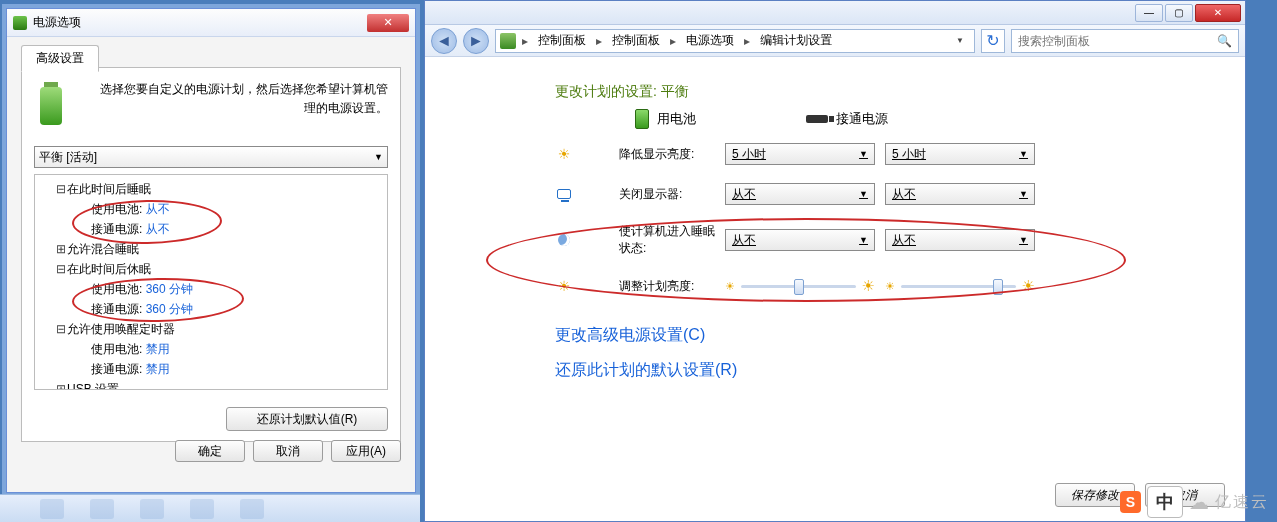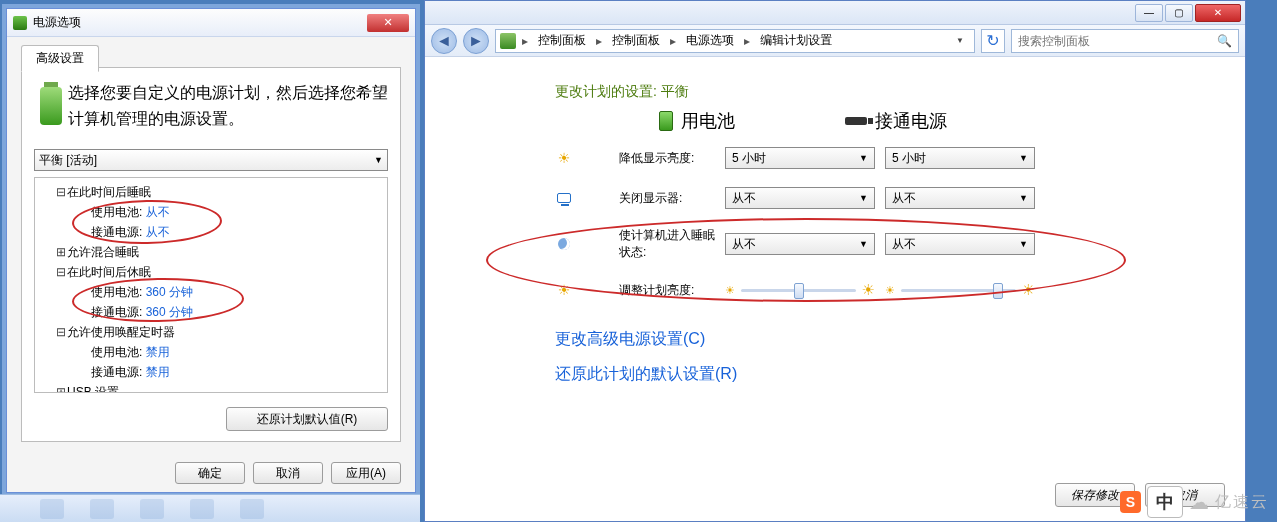--- a/index.html
+++ b/index.html
@@ -10,34 +10,34 @@
     background: #f4f4f4; border: 1px solid #6a8fd8; box-shadow: 0 0 0 4px rgba(170,200,245,.55); }
   .left-titlebar { height: 28px; background: linear-gradient(#fdfdfd,#e8eef9); border-bottom:1px solid #c9d6ec;
     display:flex; align-items:center; gap:6px; padding:0 6px; font-size:12px; }
   .left-titlebar .bat { width:14px; height:14px; background:linear-gradient(#6cc24a,#2a7a12); border-radius:2px; }
   .left-close { margin-left:auto; width:42px; height:18px; background:linear-gradient(#f08080,#c23030);
     color:#fff; display:flex; align-items:center; justify-content:center; border-radius:2px; font-size:11px; cursor:pointer;}
   .tab { position:absolute; left:14px; top:36px; padding:4px 14px; font-size:12px; background:#fff;
     border:1px solid #bcbcbc; border-bottom:1px solid #fff; border-radius:3px 3px 0 0; z-index:2;}
   .tab-body { position:absolute; left:14px; top:58px; right:14px; bottom:50px; background:#fff;
     border:1px solid #bcbcbc; padding:12px; }
-  .desc-row { display:flex; gap:0; font-size:16px; line-height:1.6; }
+  .desc-row { display:flex; gap:22px; font-size:12px; line-height:1.6;text-align:right; }
   .big-bat { width:34px; height:48px; position:relative; }
   .big-bat svg { width:34px; height:48px; }
   .plan-select { margin-top:18px; width:100%; height:22px; font-size:12px; border:1px solid #8a8a8a;
     background:linear-gradient(#fff,#ececec); padding:0 4px; display:flex; align-items:center;}
   .plan-select .arrow { margin-left:auto; font-size:9px; }
   .tree-box { margin-top:6px; border:1px solid #bcbcbc; height:216px; overflow:auto; font-size:12px; padding:4px 2px;}
   .tnode { display:flex; align-items:center; height:20px; }
   .tnode .exp { width:12px; text-align:center; color:#444; cursor:pointer; user-select:none;}
   .ind1 { padding-left:18px; } .ind3 { padding-left:54px; }
   .bluev { color:#1862d9; }
   .restore-btn { position:absolute; right:12px; bottom:10px; height:24px; width:162px; font-size:12px;
     background:linear-gradient(#fdfdfd,#e6e6e6); border:1px solid #9c9c9c; border-radius:3px; cursor:pointer;}
-  .bottom-btns { position:absolute; right:14px; bottom:8px; display:flex; gap:8px;}
+  .bottom-btns { position:absolute; right:14px; bottom:30px; display:flex; gap:8px;}
   .bottom-btns button { width:70px; height:22px; font-size:12px; background:linear-gradient(#fdfdfd,#e6e6e6);
     border:1px solid #9c9c9c; border-radius:3px; cursor:pointer;}
   .oval { position:absolute; border:2px solid #cc2a2a; border-radius:50%; pointer-events:none; }
   .oval.o1 { left:72px; top:200px; width:150px; height:44px; transform:rotate(-1deg);}
   .oval.o2 { left:72px; top:278px; width:172px; height:44px; transform:rotate(-1deg);}
 
   
   .right-win { position:absolute; left:424px; top:0; width:822px; height:522px; background:#fff;
     border:1px solid #5a7fc2; }
   .rw-head { height:24px; background:linear-gradient(#eef3fb,#dbe6f6); border-bottom:1px solid #b8c9e4;
@@ -57,34 +57,34 @@
   .refresh { width:24px; height:24px; border:1px solid #9fb8d9; background:#fff; display:flex;
     align-items:center; justify-content:center; color:#2b6fd4; cursor:pointer;}
   .searchb { width:228px; height:24px; border:1px solid #9fb8d9; background:#fff; display:flex;
     align-items:center; padding:0 6px; font-size:12px;}
   .searchb input { border:none; outline:none; flex:1; font-size:12px; color:#737373;}
   .searchb .mag { color:#2b6fd4; }
 
   .rw-body { padding:26px 20px 14px 130px; height:calc(100% - 56px); overflow:auto; position:relative;}
   .pg-title { color:#4d7c0f; font-size:14px; margin-bottom:8px;}
   .pg-sub { font-size:12px; margin-bottom:22px;}
-  .colheads { display:flex; gap:110px; margin-left:104px; margin-bottom:14px; font-size:18px;}
+  .colheads { display:flex; gap:110px; margin-left:80px; margin-bottom:14px; font-size:13px;}
   .colheads .ch { display:flex; align-items:center; gap:8px;}
   .ch .bat2 { width:14px; height:20px; background:linear-gradient(#8bd96a,#3a9a1e); border:1px solid #2a6a12; border-radius:2px;}
   .ch .plug { width:22px; height:8px; background:#333; border-radius:2px; position:relative;}
   .ch .plug::before { content:""; position:absolute; right:-6px; top:1px; width:5px; height:6px; background:#333;}
   .set-row { display:flex; align-items:center; gap:10px; margin-bottom:18px; font-size:12px;}
   .set-row .ric { width:18px; height:18px; display:flex; align-items:center; justify-content:center;}
   .sun { color:#e7a600; font-size:14px;}
   .mon { width:14px; height:10px; border:1.5px solid #2470c8; border-radius:2px; position:relative;}
   .mon::after{content:"";position:absolute;left:3px;bottom:-4px;width:8px;height:2px;background:#2470c8;}
   .moon { width:12px;height:12px;border-radius:50%;background:#7aa9e0; box-shadow:inset -3px -1px 0 #fff;}
   .set-row .lab { width:132px;padding-left:36px;}
   .dd { width:150px; height:22px; border:1px solid #8a8a8a; background:linear-gradient(#fdfdfd,#e9e9e9);
-    display:flex; align-items:center; padding:0 6px; font-size:12px; cursor:pointer;}
+    display:flex; align-items:center; padding:0 6px; font-size:12px; cursor:pointer;text-decoration:underline;}
   .dd .ar { margin-left:auto; font-size:9px;}
   .slider { width:150px; height:22px; display:flex; align-items:center; gap:6px;}
   .slider .sm { color:#e7a600; font-size:11px;}
   .slider .lg { color:#e7a600; font-size:15px;}
   .track { flex:1; height:3px; background:#c9d6ea; position:relative; border-radius:2px;}
   .thumb { position:absolute; top:-6px; width:10px; height:16px; background:linear-gradient(#f6f9fe,#cddcf2);
     border:1px solid #7ea2d2; border-radius:2px;}
   .links { margin-top:28px; font-size:16px;}
   .links div { color:#1862d9; cursor:pointer; margin-bottom:14px;}
   .rw-foot { position:absolute; right:20px; bottom:14px; display:flex; gap:10px;}

